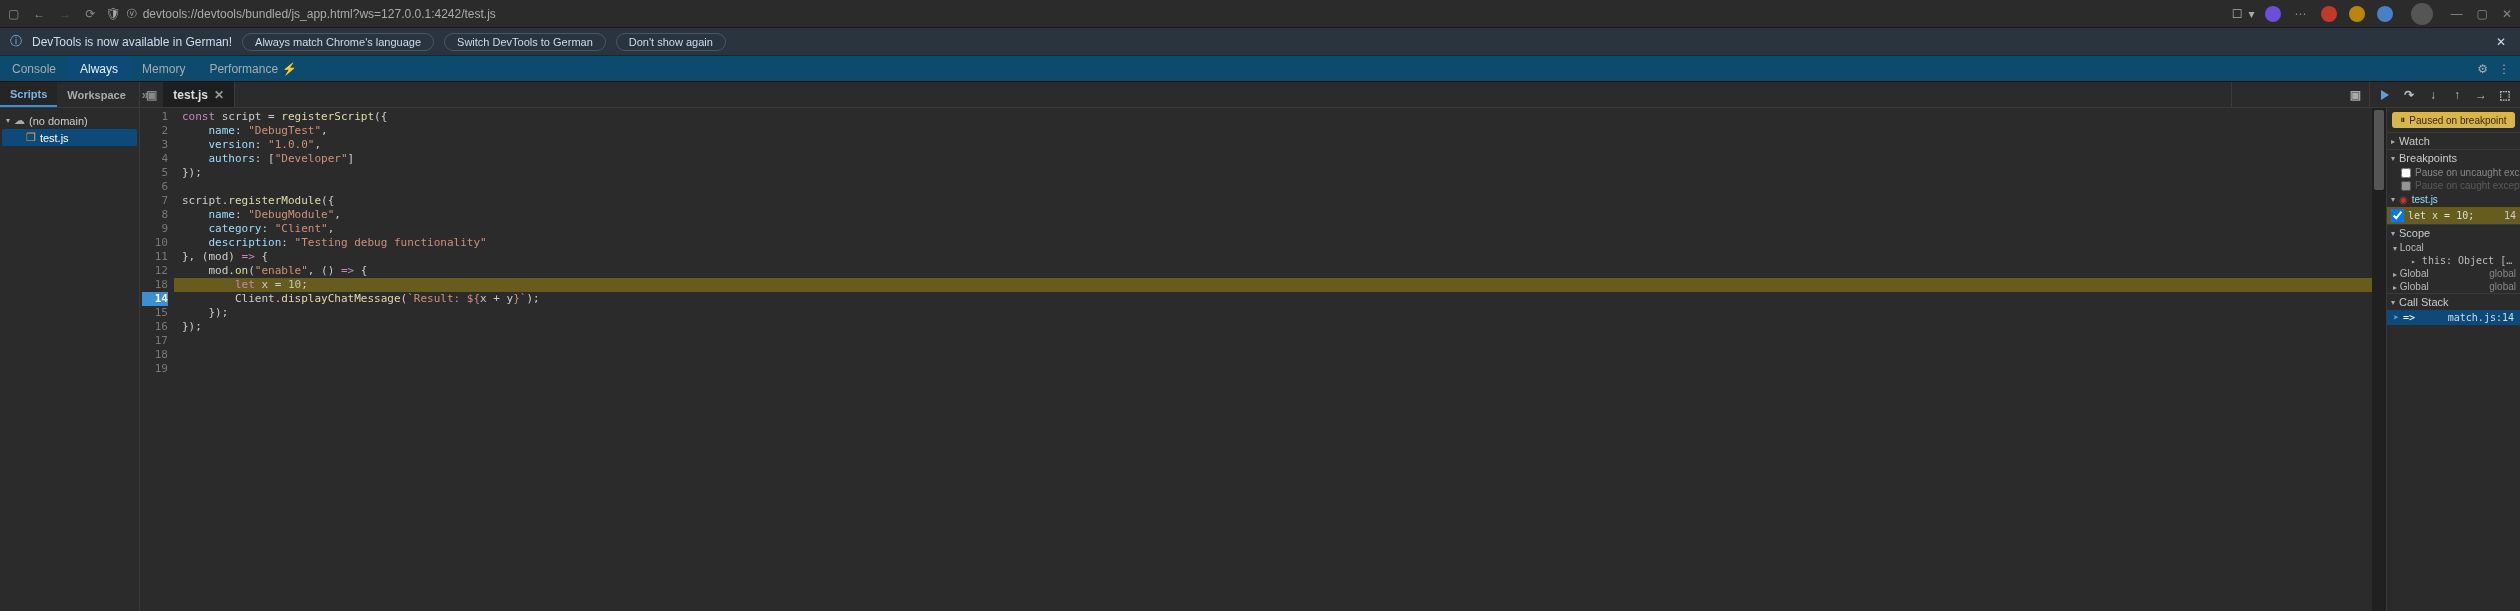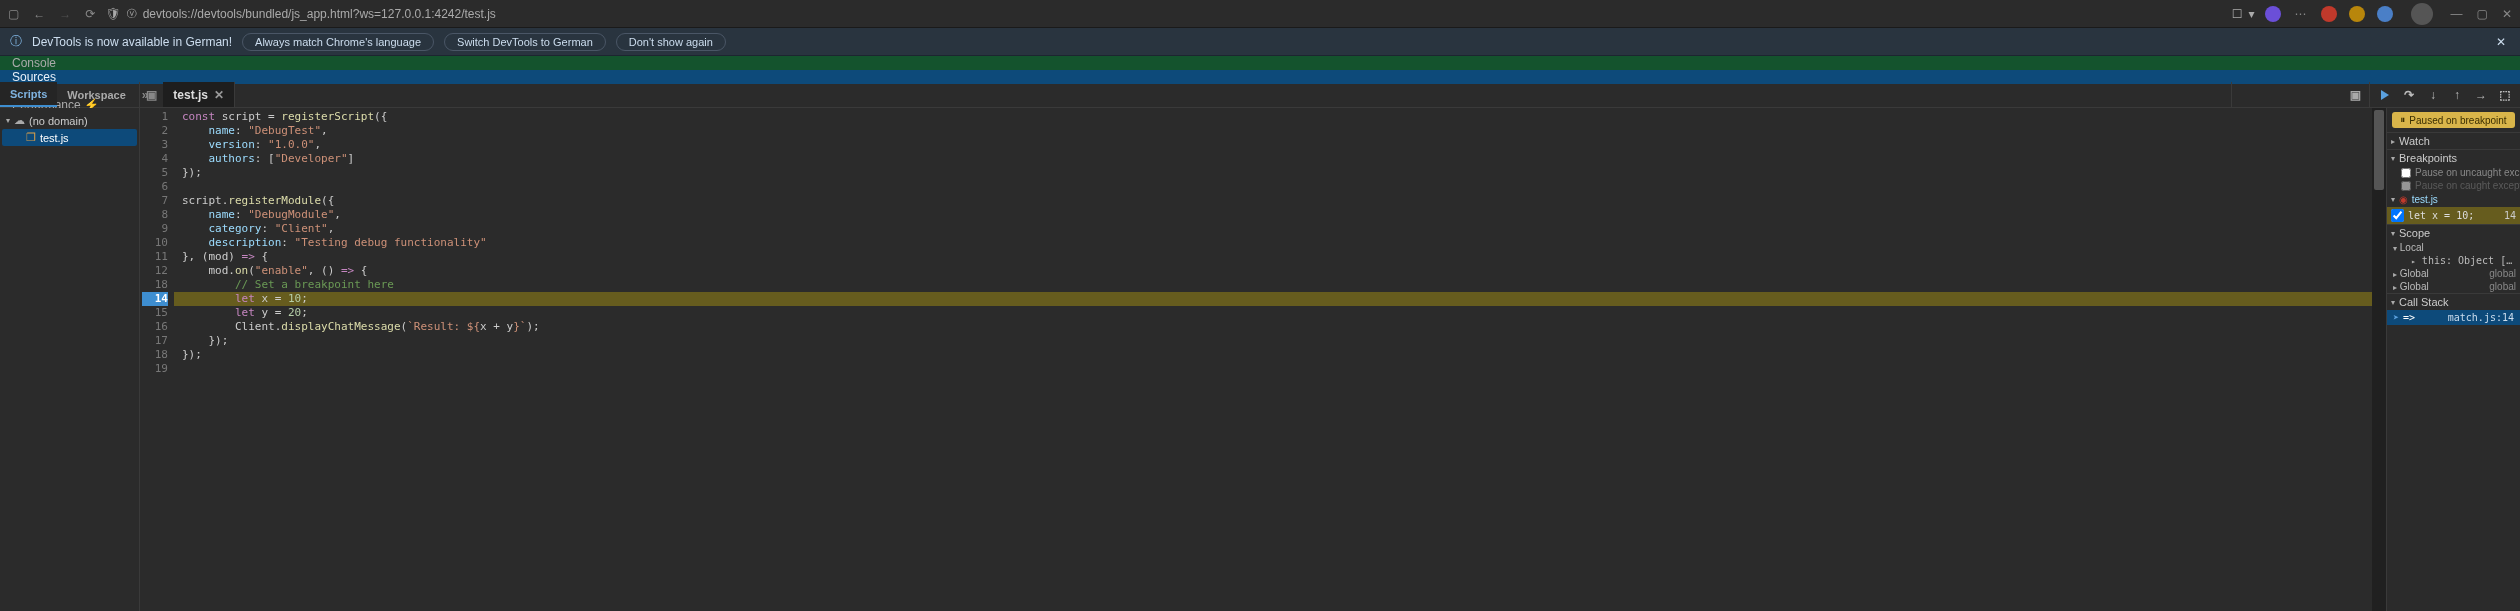--- a/index.html
+++ b/index.html
@@ -12,21 +12,21 @@
   .ext-icon { width:16px; height:16px; border-radius:50%; display:flex; align-items:center; justify-content:center;}
   .avatar { width: 22px; height: 22px; border-radius: 50%; background: #555; }
   .win-btns { display: flex; gap: 14px; color: #888; margin-left: 8px;}
   
   .info-bar { height: 28px; background: #29343f; display: flex; align-items: center; padding: 0 10px; gap: 10px; color: #cde; font-size: 12px; border-bottom: 1px solid #1d2530;}
   .info-bar .info-icon { color: #7fb3e0; }
   .pill { border: 1px solid #4a5666; border-radius: 12px; padding: 2px 12px; color: #cde; cursor: pointer; font-size: 11px; text-align: right; }
   .info-bar .spacer { flex: 1; }
   .close-info { color: #cde; cursor: pointer; padding: 0 4px;}
   
-  .tab-bar { height: 26px; background: #14532d; display: flex; align-items: stretch; border-bottom: 1px solid #111; flex-direction: column; }
+  .tab-bar { height: 26px; background: #0c4a6e; display: flex; align-items: stretch; border-bottom: 1px solid #111; }
   .tab { padding: 0 12px; display: flex; align-items: center; color: #aaa; cursor: pointer; font-size: 12px; }
   .tab.active { background: #0d4a7a; color: #e8f1fa; }
   .tab-bar .right { margin-left: auto; display: flex; align-items: center; gap: 10px; padding-right: 10px; color: #aaa;}
   .gear { cursor: pointer; }
   
   .sub-bar { height: 26px; background: #2b2b2b; display: flex; align-items: center; border-bottom: 1px solid #3a3a3a; font-weight: bold; }
   .sub-left { width: 140px; display: flex; align-items: center; height: 100%; border-right: 1px solid #3a3a3a; }
   .sub-tab { padding: 0 10px; height: 100%; display: flex; align-items: center; color: #aaa; cursor: pointer; font-size: 11px; }
   .sub-tab.active { color: #7fb3e0; border-bottom: 2px solid #3e8ed0; background:#252525; }
   .chev { color:#888; padding:0 6px; }
@@ -116,21 +116,21 @@
   <span>DevTools is now available in German!</span>
   <span class="pill">Always match Chrome's language</span>
   <span class="pill">Switch DevTools to German</span>
   <span class="pill">Don't show again</span>
   <span class="spacer"></span>
   <span class="close-info">✕</span>
 </div>
 
 <div class="tab-bar">
   <div class="tab">Console</div>
-  <div class="tab active">Sources</div>
+  <div class="tab active">Always</div>
   <div class="tab">Memory</div>
   <div class="tab">
     <span>Performance</span>
     <span style="margin-left:4px">⚡</span>
   </div>
   <div class="right">
     <span class="gear">⚙</span>
     <span>⋮</span>
   </div>
 </div>
@@ -208,23 +208,21 @@
       <div class="line">    <span class="prop">version</span>: <span class="str">"1.0.0"</span>,</div>
       <div class="line">    <span class="prop">authors</span>: [<span class="str">"Developer"</span>]</div>
       <div class="line">});</div>
       <div class="line"></div>
       <div class="line">script.<span class="fn">registerModule</span>({</div>
       <div class="line">    <span class="prop">name</span>: <span class="str">"DebugModule"</span>,</div>
       <div class="line">    <span class="prop">category</span>: <span class="str">"Client"</span>,</div>
       <div class="line">    <span class="prop">description</span>: <span class="str">"Testing debug functionality"</span></div>
       <div class="line">}, (mod) <span class="kw">=&gt;</span> {</div>
       <div class="line">    mod.<span class="fn">on</span>(<span class="str">"enable"</span>, () <span class="kw">=&gt;</span> {</div>
-      <div class="line">        <span class="com">// Set a breakpoint here</span></div>
       <div class="line exec">        <span class="kw">let</span> x = <span class="num">10</span>;</div>
-      <div class="line">        <span class="kw">let</span> y = <span class="num">20</span>;</div>
       <div class="line">        Client.<span class="fn">displayChatMessage</span>(<span class="str">`Result: ${</span>x + y<span class="str">}`</span>);</div>
       <div class="line">    });</div>
       <div class="line">});</div>
       <div class="line"></div>
     </div>
     <div class="editor-scroll">
         <div class="thumb"></div>
       </div>
   </div>
 

